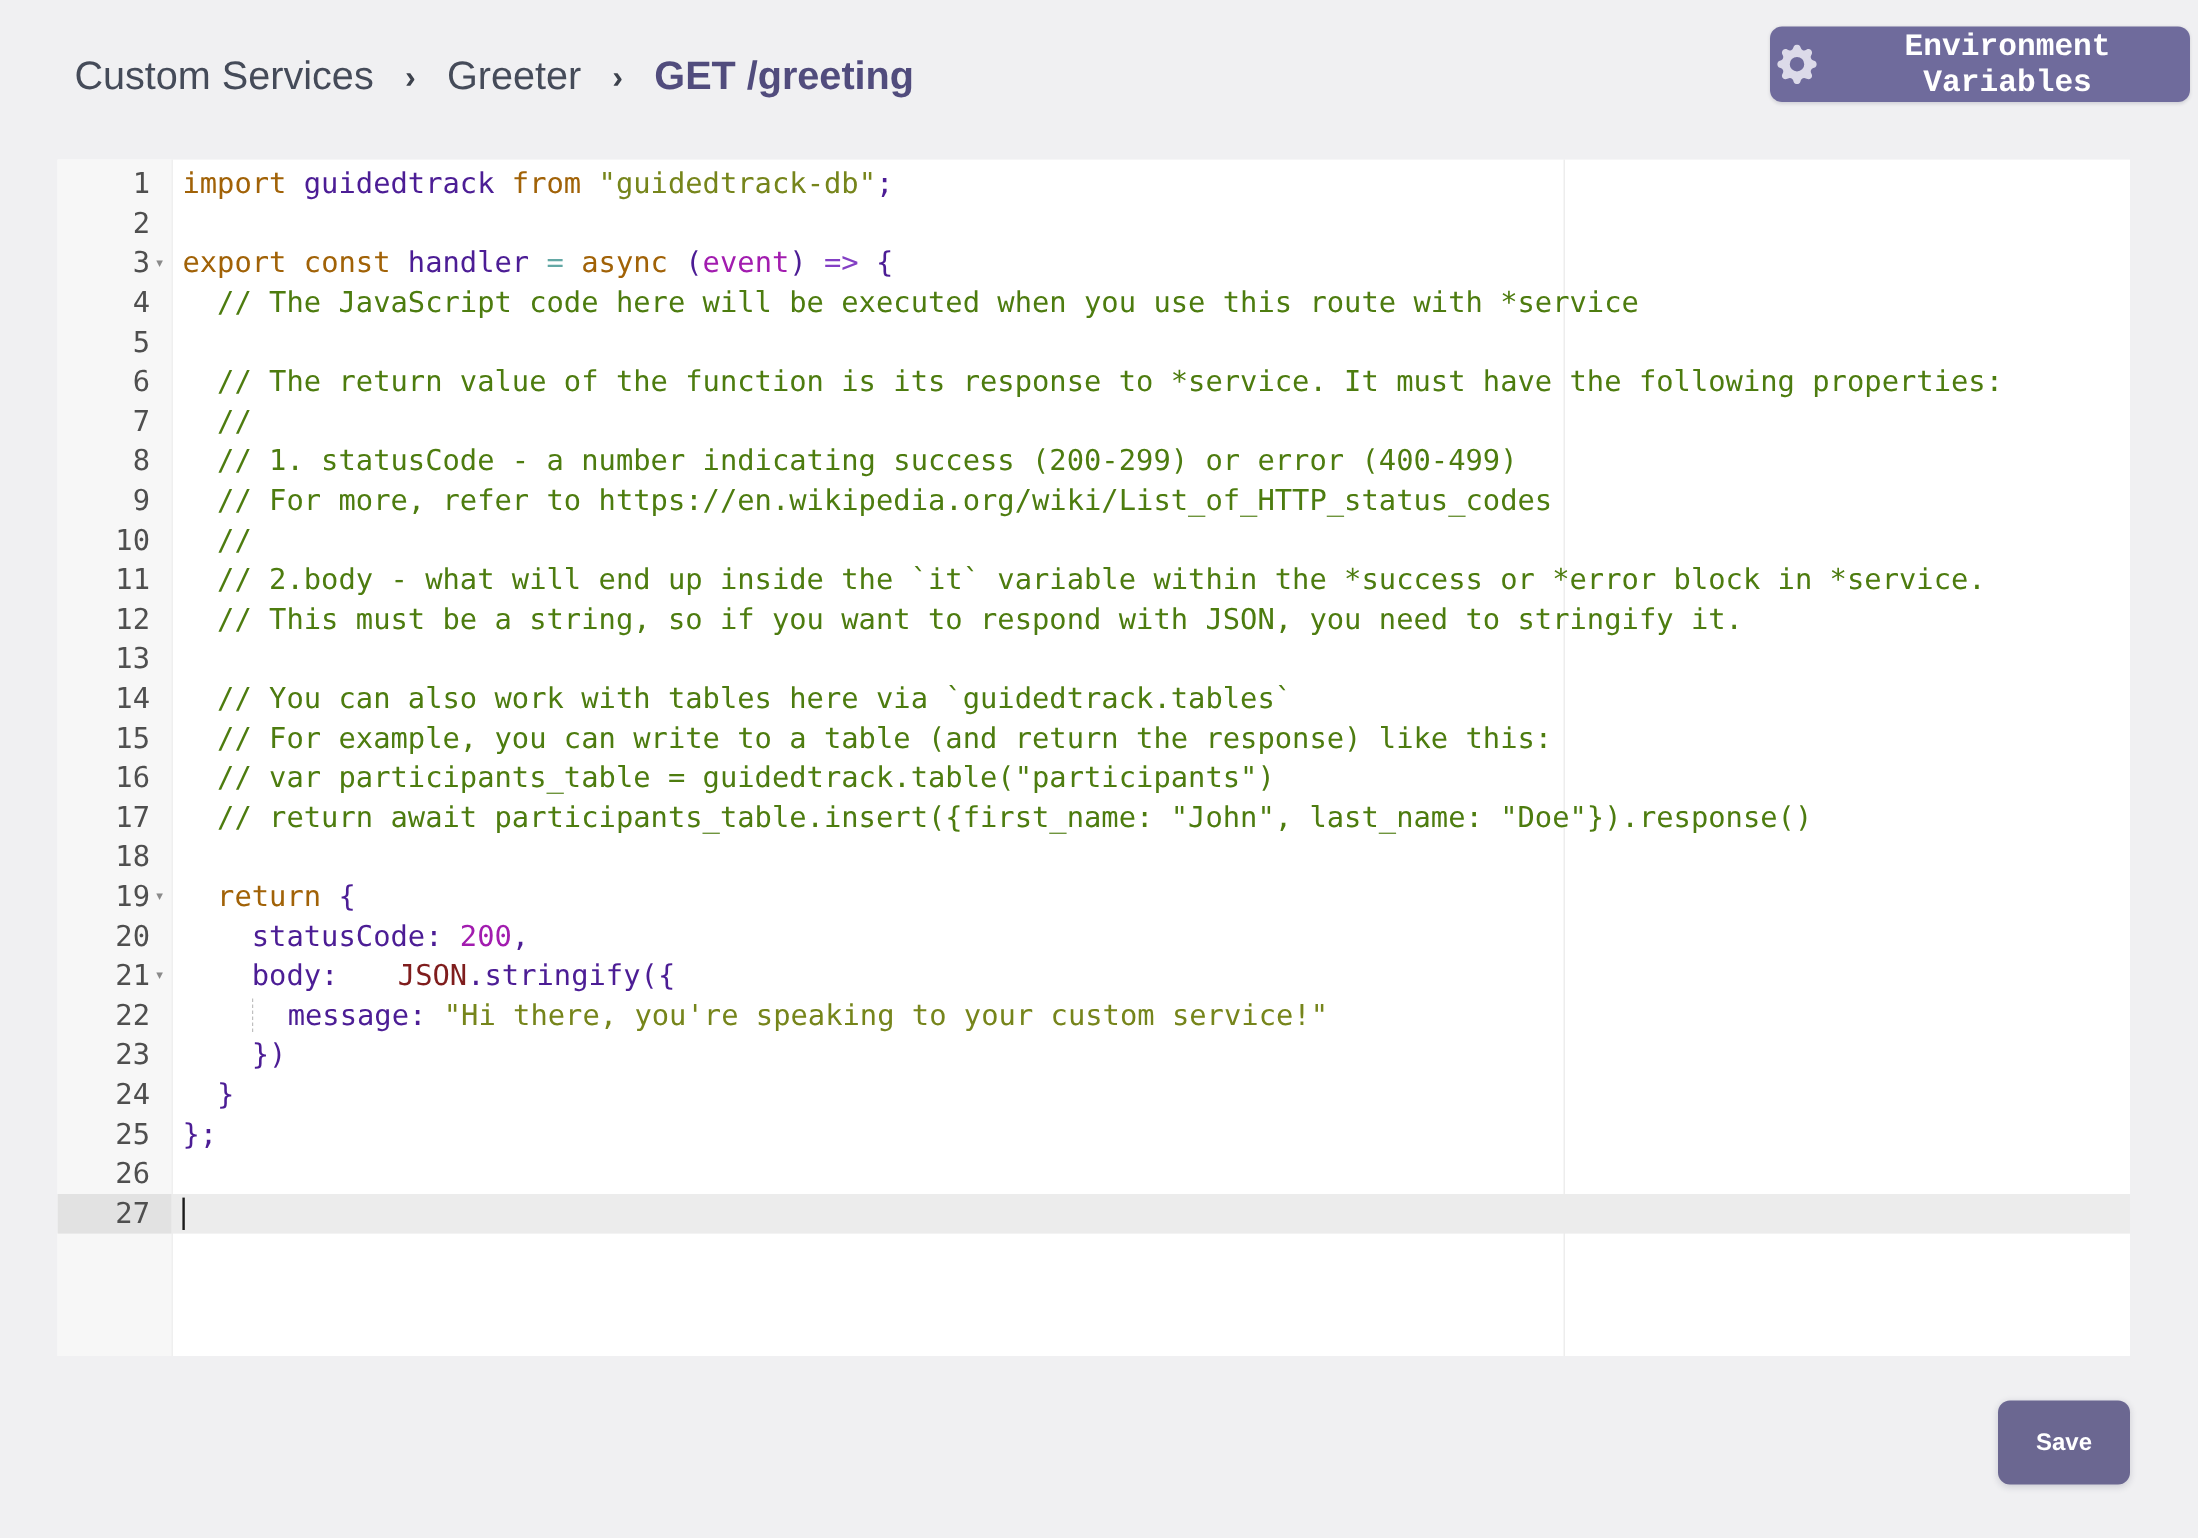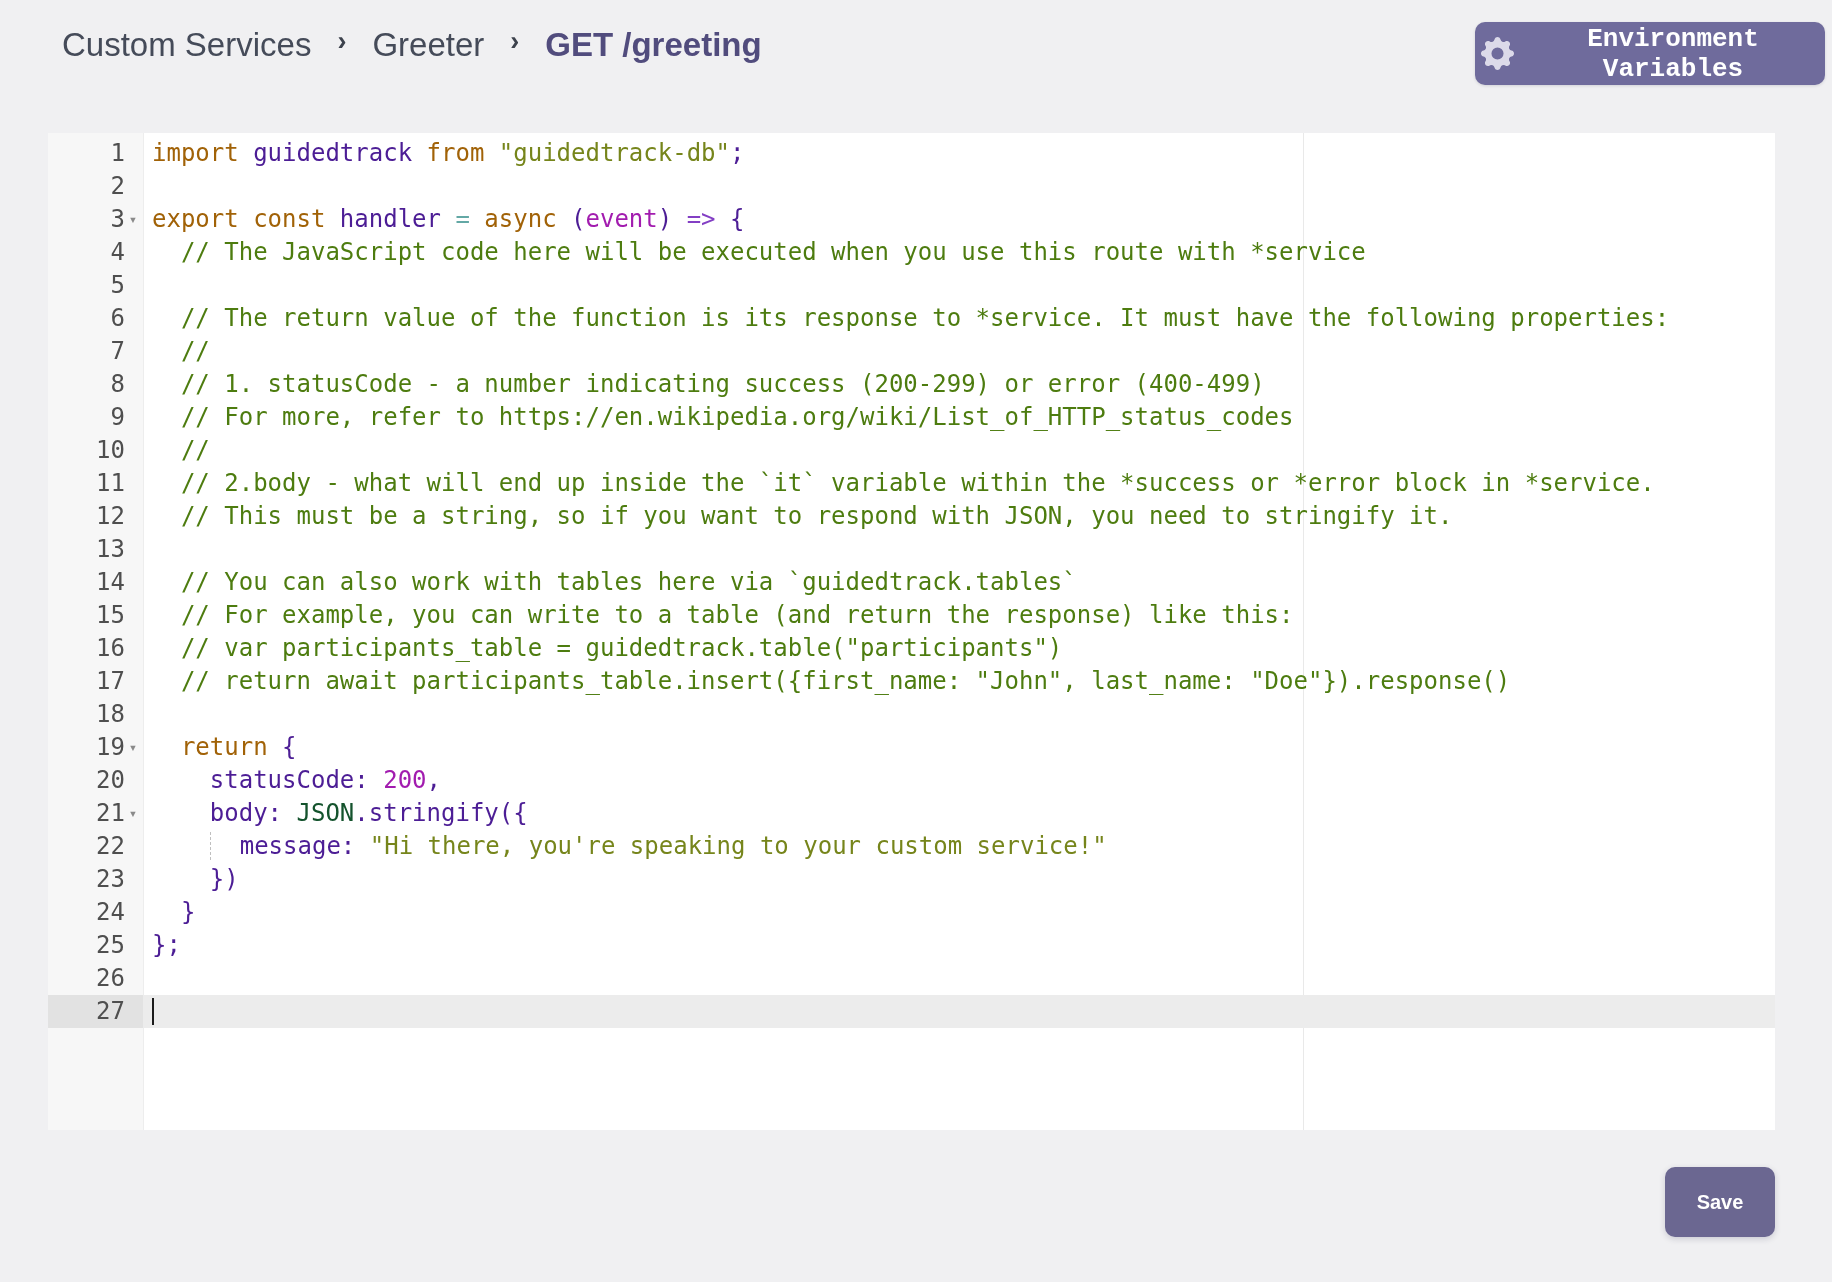--- a/index.html
+++ b/index.html
@@ -7,21 +7,21 @@
     width:1832px; height:1282px;
     background:#f0f0f2;
     font-family:"Liberation Sans", sans-serif;
     position:relative;
     overflow:hidden;
   }
 
   
   .breadcrumb {
     position:absolute; left:62px; top:26px; height:56px;
-    display:flex; align-items:flex-start; gap:26px;
+    display:flex; align-items:flex-end; gap:26px;
     font-size:33px; color:#454b59;
   }
   .crumb { color:#454b59; cursor:pointer; }
   .crumb-current { color:#514c7d; font-weight:bold; }
   .sep { color:#3d424d; font-size:27px; font-weight:600; padding-bottom:2px; }
 
   .env-btn {
     position:absolute; left:1475px; top:22px;
     width:350px; height:63px;
     background:#6f6b9c; border:none; border-radius:10px;
@@ -68,21 +68,21 @@
   .line.active .code { background:#ececec; }
   .line.active .gut  { background:#e2e2e2; }
 
   .tok-kw    { color:#a16207; }
   .tok-pl    { color:#4c1d95; }
   .tok-op    { color:#63a8a5; }
   .tok-arrow { color:#833fc4; }
   .tok-str   { color:#76851b; }
   .tok-cm    { color:#4d7c0f; }
   .tok-num   { color:#a21caf; }
-  .tok-err   { color:#14532d; }
+  .tok-err   { color:#7f1d1d;margin-left:35px; }
   .tok-guide { border-left:1px dashed #bfbfbf; }
 
   .cursor {
     position:absolute; left:9px; top:3px;
     width:2px; height:27px; background:#1b1b1b;
   }
 
   
   .save-btn {
     position:absolute; left:1665px; top:1167px;

